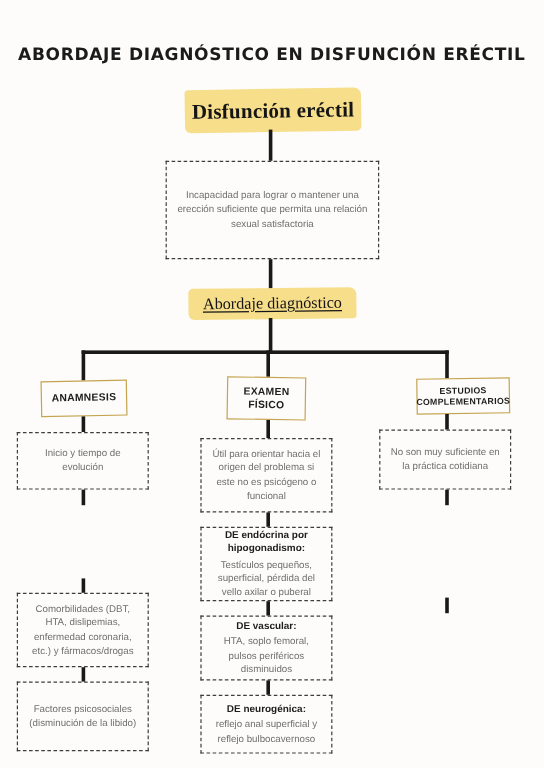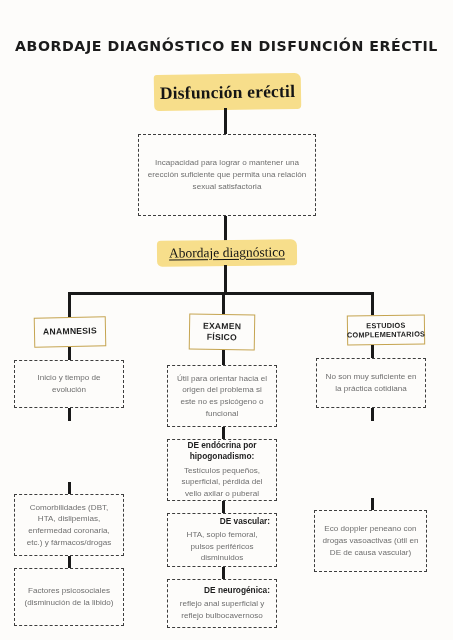--- a/index.html
+++ b/index.html
@@ -74,21 +74,21 @@
     text-underline-offset: 2px;
   }
 
   
   .dbox {
     position: absolute;
     border: 1.6px dashed #3d3d3d;
     background: #fdfcfa;
     display: flex;
     flex-direction: column;
-    align-items: flex-end;
+    align-items: center;
     justify-content: center;
     text-align: center;
     padding: 5px 6px;
     color: #6c6c6c;
     font-size: 8.1px;
     line-height: 1.45;
   }
   .dbox .bhead {
     color: #1d1d1d;
     font-weight: bold;
@@ -231,17 +231,14 @@
   </div>
   <div class="vline thin" style="left:371px; top:333px; height:14px;"></div>
 
   <div class="dbox" style="left:316px; top:346px; width:110px; height:50px;">
     <span class="bbody">No son muy suficiente en la práctica cotidiana</span>
   </div>
   <div class="vline thin" style="left:371px; top:396px; height:13px;"></div>
 
   <div class="vline thin" style="left:371px; top:486px; height:13px;"></div>
 
-  <div class="dbox" style="left:314px; top:498px; width:113px; height:62px;">
-    <span class="bbody">Eco doppler peneano con drogas vasoactivas (útil en DE de causa vascular)</span>
-  </div>
 
 </div>
 
 </body></html>

